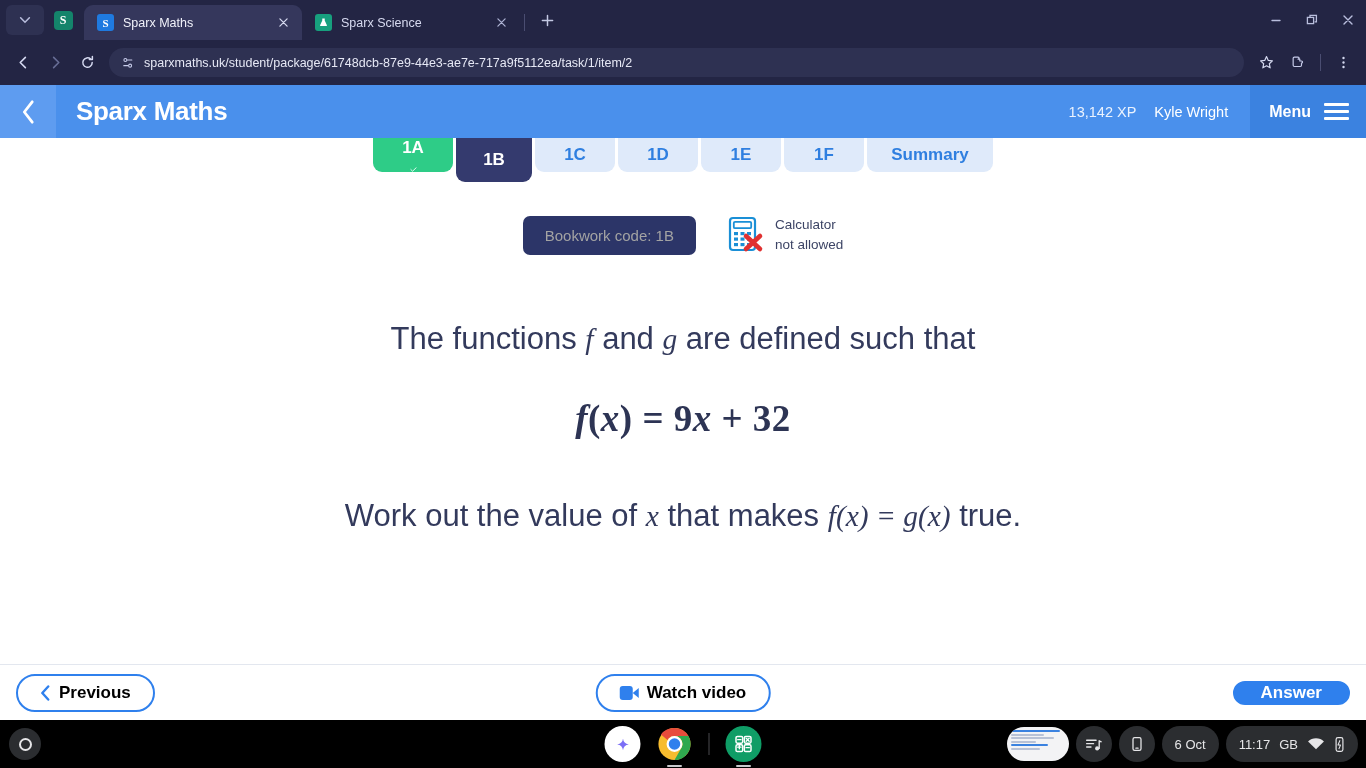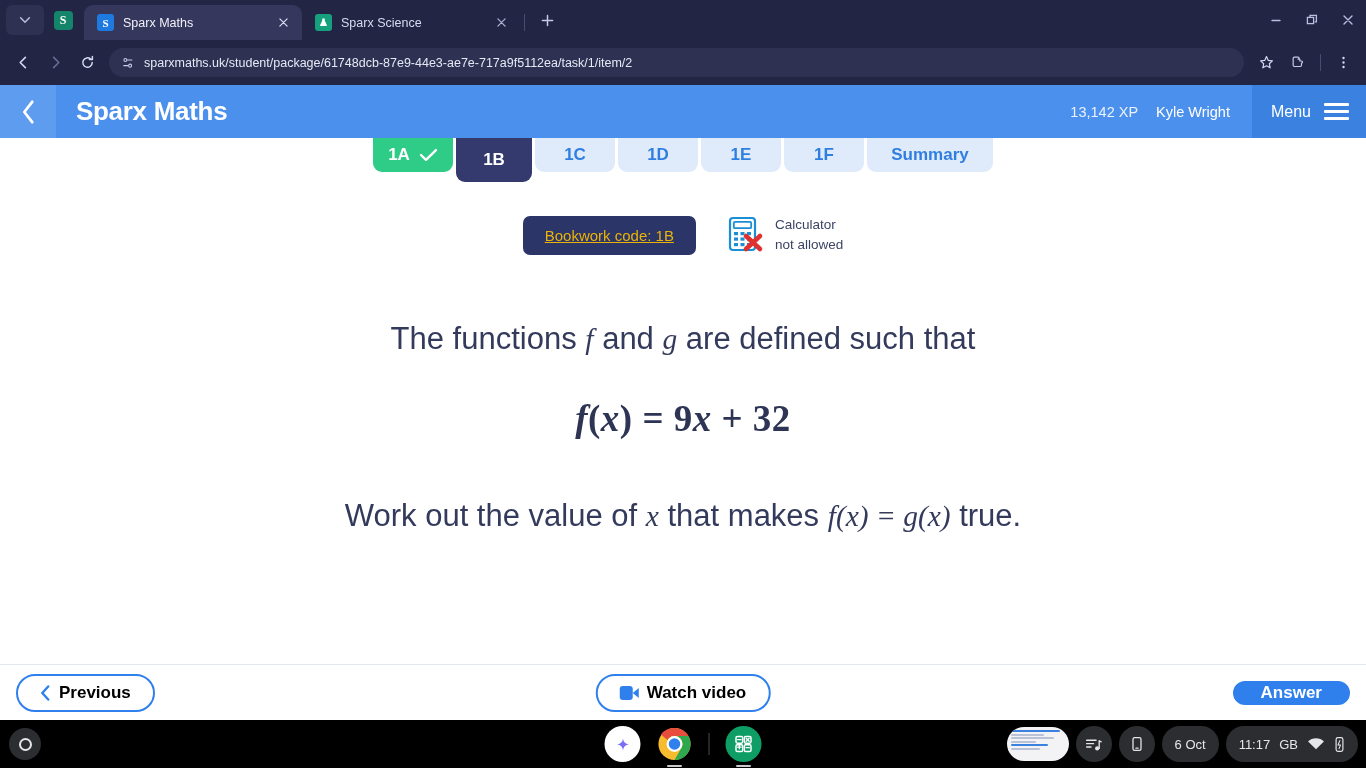--- a/index.html
+++ b/index.html
@@ -77,39 +77,39 @@
     color:#fff; font-size:26px; font-weight:bold; letter-spacing:-0.3px;
     margin-left:20px; font-family:"Liberation Sans", sans-serif;
   }
   .appbar-right { margin-left:auto; display:flex; align-items:center; height:53px; }
   .xp { color:#eaf2fe; font-size:14.5px; margin-right:18px; }
   .username { color:#ffffff; font-size:14.5px; margin-right:22px; }
   .menu-btn {
     background:#3b82e0; height:53px; display:flex; align-items:center; gap:13px;
     padding:0 17px 0 19px;
   }
-  .menu-label { color:#fff; font-size:16px; font-weight:normal; }
+  .menu-label { color:#fff; font-size:16px; font-weight:bold; }
   .burger { display:flex; flex-direction:column; gap:4px; }
   .burger span { display:block; width:25px; height:3px; background:#fff; border-radius:1px; }
 
   .task-tabs { display:flex; justify-content:center; align-items:flex-start; gap:3px; padding-top:0; }
   .ttab {
     min-width:80px; height:34px; border-radius:0 0 9px 9px;
     display:flex; align-items:center; justify-content:center; gap:9px;
     font-size:17px; font-weight:bold; color:#2f7fe0; background:#dfeafa;
   }
-  .ttab.done { background:#2ecc87; color:#fff; }
+  .ttab.done { background:#2ecc87; color:#fff;flex-direction:column; }
   .ttab.current { background:#343a6e; color:#fff; height:44px; min-width:76px; }
   .ttab.summary { min-width:126px; }
   .ttab .chk { width:19px; height:14px; }
 
   .codebar { display:flex; justify-content:center; align-items:center; gap:32px; margin-top:33px; }
   .bookwork {
-    background:#2c3568; color:#eab308; font-size:15px;
-    padding:11px 22px; border-radius:7px;text-decoration:underline;
+    background:#2c3568; color:#a3a3a3; font-size:15px;
+    padding:11px 22px; border-radius:7px;
   }
   .calcwrap { display:flex; align-items:center; gap:11px; }
   .calc-icon { width:36px; height:38px; position:relative; flex:none; }
   .calc-text { color:#3c4465; font-size:13.5px; line-height:1.5; }
 
   .qbody { text-align:center; padding-top:62px; }
   .qline {
     font-size:31px; color:#333a5c; font-weight:400; line-height:1.35;
     font-family:"Liberation Sans", sans-serif;
   }

